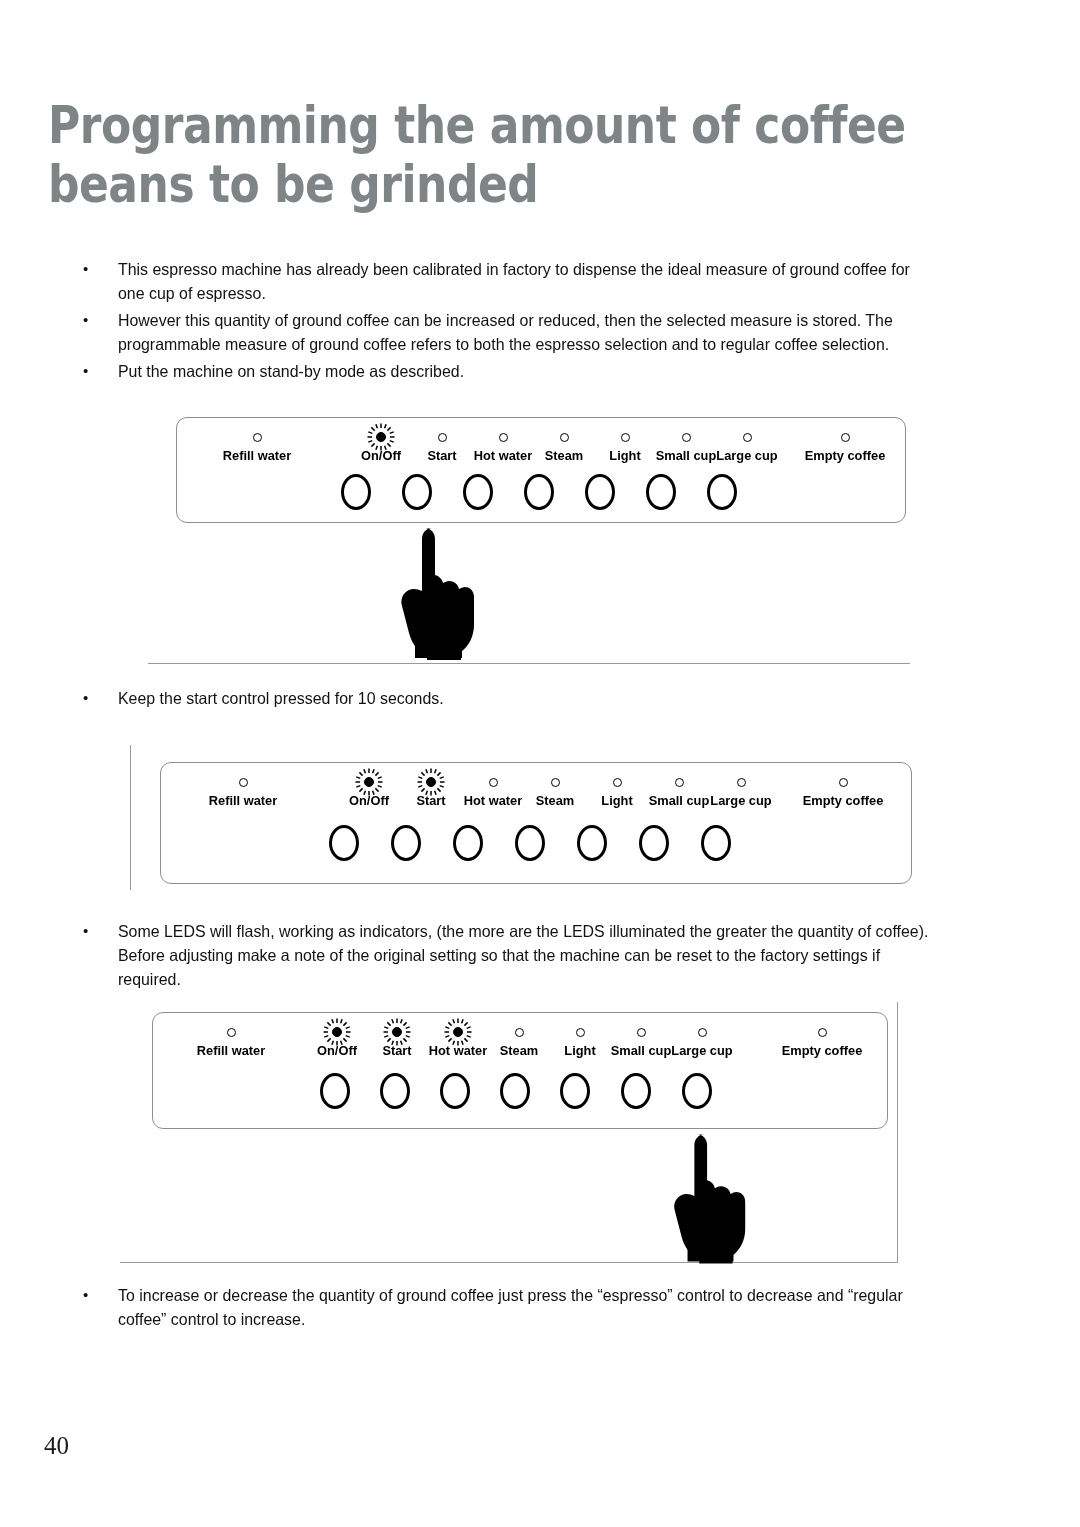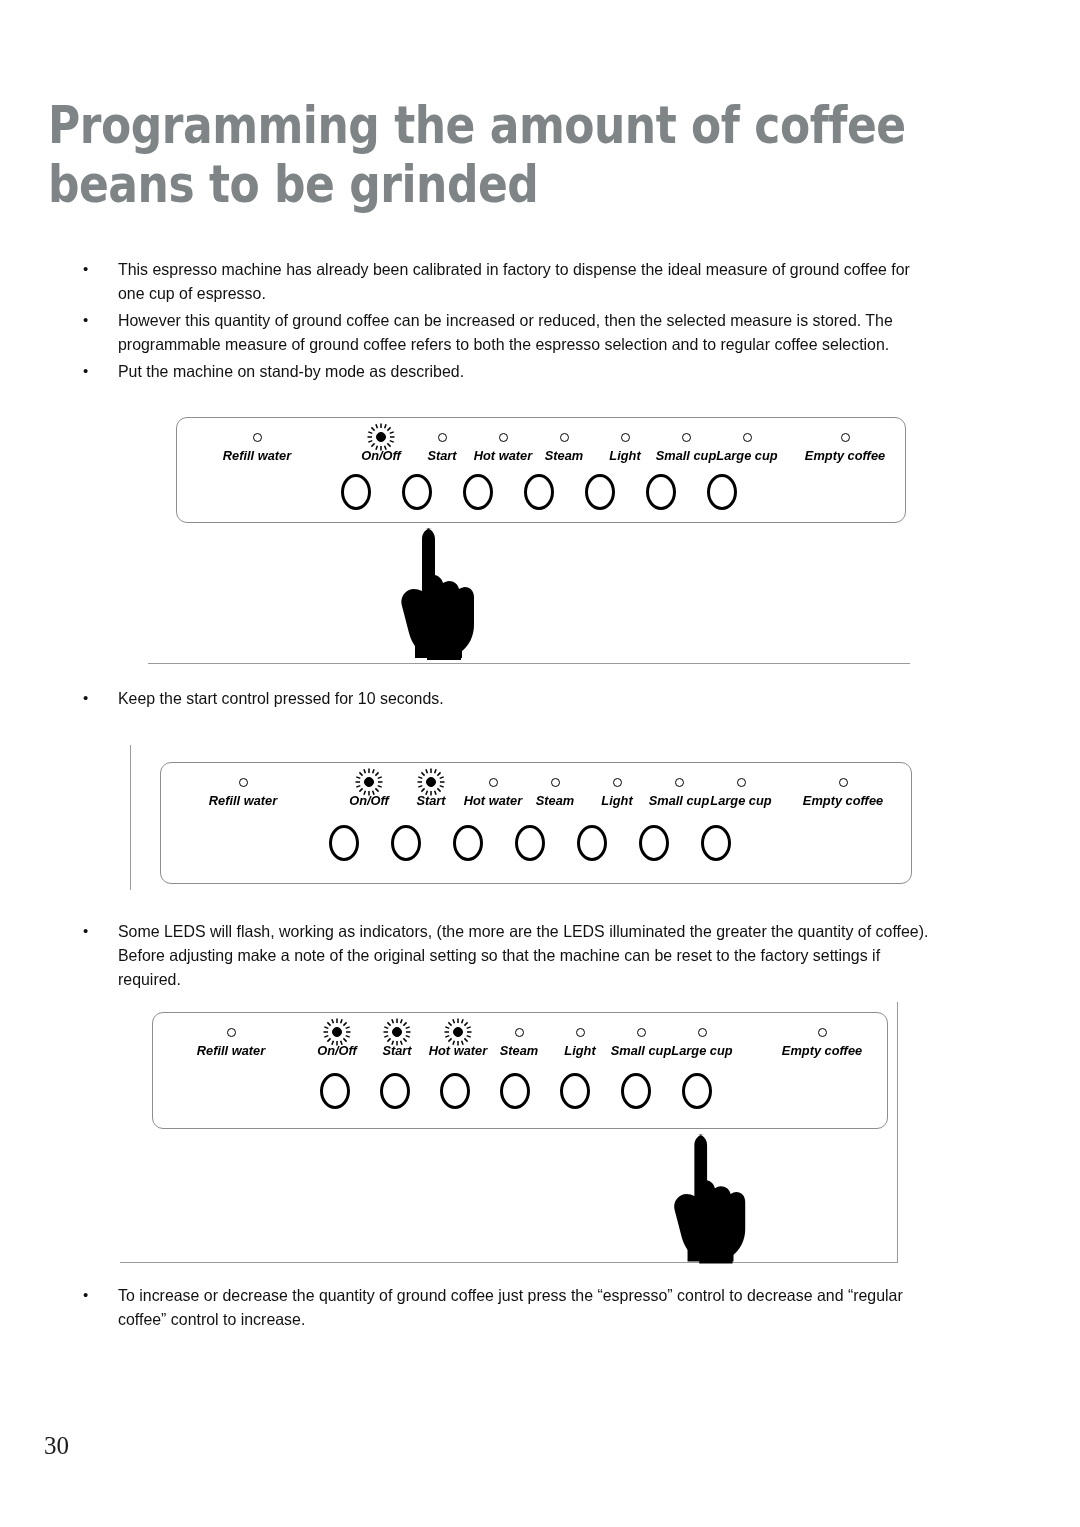--- a/index.html
+++ b/index.html
@@ -107,21 +107,20 @@
     position: absolute;
     left: 0; top: 0; right: 0; bottom: 0;
   }
 
   .slot {
     position: absolute;
     top: 10px;
     text-align: center;
     transform: translateX(-50%);
     width: 120px;
-    font-style: italic;
   }
 
   
   .led {
     height: 18px;
     display: flex;
     align-items: center;
     justify-content: center;
   }
   .led .bulb {
@@ -639,15 +638,15 @@
     </svg>
   </div>
 
   <div class="bullets b4">
     <div class="bullet">
       <span class="dot">•</span>
       <span class="txt">To increase or decrease the quantity of ground coffee just press the “espresso” control to decrease and “regular coffee” control to increase.</span>
     </div>
   </div>
 
-  <div class="pagenum">30</div>
+  <div class="pagenum">40</div>
 
 </div>
 
 </body></html>

